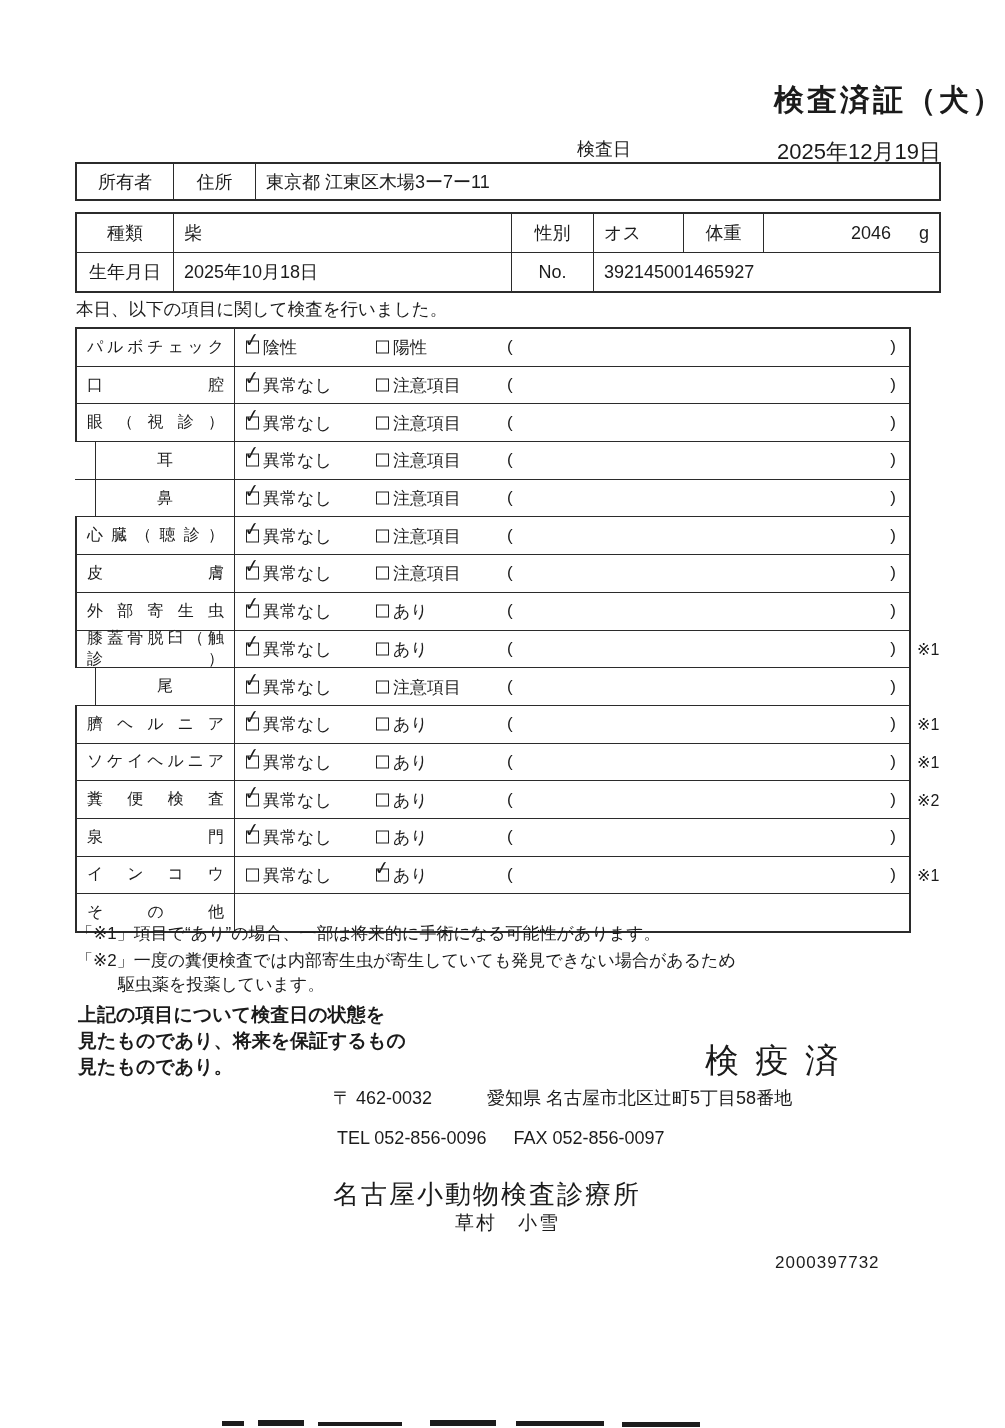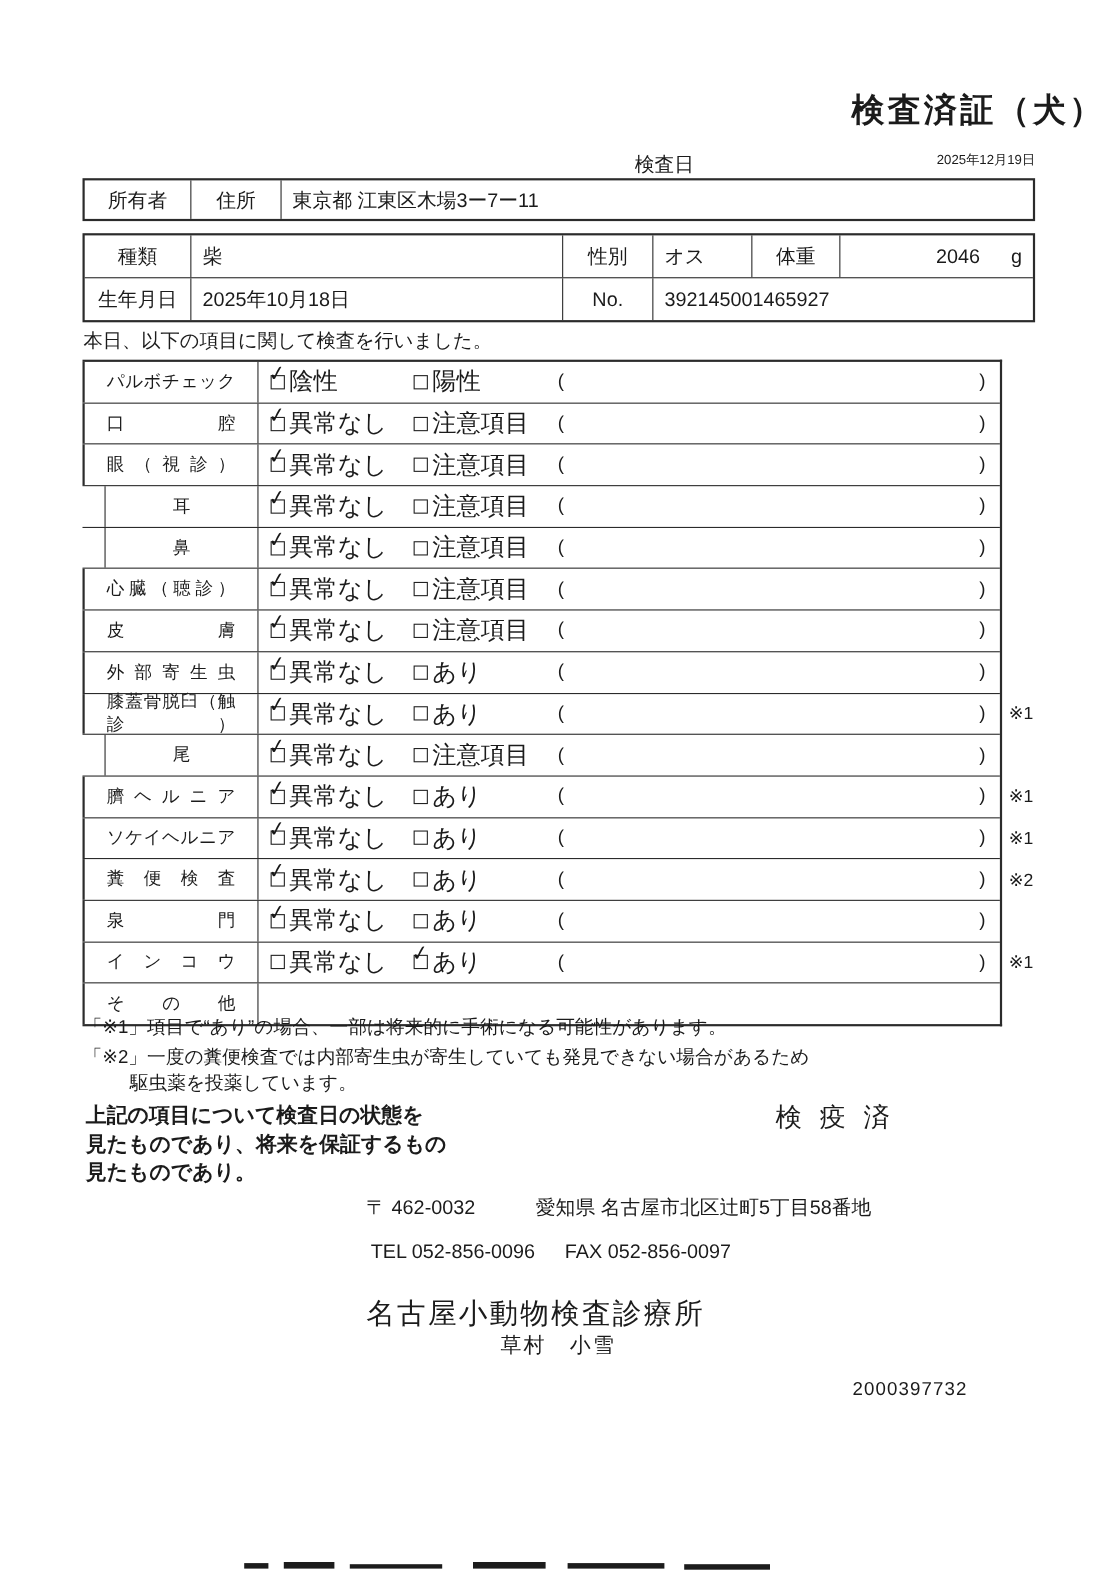--- a/index.html
+++ b/index.html
@@ -10,21 +10,21 @@
     background:#ffffff;
     color:#1b1b1b;
     font-family:"Liberation Sans","DejaVu Sans",sans-serif;
     overflow:hidden;
   }
   .title{
     position:absolute; top:80px; left:0; width:100%;
     text-align:right; font-size:30px; font-weight:600; letter-spacing:3px; margin:0;
   }
   .insp-date-label{position:absolute; left:577px; top:137px; font-size:18px;}
-  .insp-date-value{position:absolute; top:137px; right:64px; font-size:12px;}
+  .insp-date-value{position:absolute; top:137px; right:64px; font-size:22px;}
 
   
   .tbl{position:absolute; left:75px; width:866px; border:2px solid #2b2b2b; box-sizing:border-box; background:#fff;}
   .owner-tbl{top:162px; height:39px; display:flex;}
   .info-tbl{top:212px;}
   .info-row{display:flex; height:38px;}
   .info-row.first{border-bottom:1px solid #2b2b2b;}
   .cell{display:flex; align-items:center; box-sizing:border-box; font-size:18px; border-right:1px solid #2b2b2b; overflow:hidden;}
   .cell.last{border-right:none;}
   .cell.lbl{justify-content:center; text-align:center;}
@@ -41,45 +41,45 @@
     position:absolute; left:75px; top:327px; width:836px;
     border-top:2px solid #2b2b2b; border-right:2px solid #2b2b2b; border-bottom:2px solid #2b2b2b;
     box-sizing:border-box;
   }
   .irow{display:flex; height:36.7px; border-bottom:1px solid #2b2b2b; position:relative;}
   .irow:last-child{border-bottom:none;}
   .ispacer{display:none;}
   .irow.indent .ispacer{display:block; width:20px;}
   .ilabel{
     width:160px; border-left:2px solid #2b2b2b; border-right:1px solid #2b2b2b;
-    display:flex; align-items:center; padding:0 20px; box-sizing:border-box;
+    display:flex; align-items:center; padding:0 10px; box-sizing:border-box;
   }
   .irow.indent .ilabel{width:140px; border-left:1.5px solid #2b2b2b;}
   .ilabel-text{display:block; width:100%; font-size:16px; text-align:justify; text-align-last:justify;}
   .irow.indent .ilabel-text{text-align:center; text-align-last:center;}
   .icontent{flex:1; position:relative;}
   .opt{position:absolute; top:50%; transform:translateY(-50%); display:flex; align-items:center; gap:4px;}
   .opt1{left:11px;} .opt2{left:141px;justify-content:space-between;}
   .cb{width:13px; height:13px; border:1.6px solid #222; position:relative; box-sizing:border-box; flex:0 0 auto; background:#fff;}
   .tick{display:none;}
   .cb.checked .tick{
     display:block; position:absolute; left:-3px; top:-11px;
     font-size:19px; font-weight:600; line-height:1; transform:rotate(-8deg); color:#171717;
   }
-  .opt-label{font-size:22px; white-space:nowrap;}
+  .opt-label{font-size:17px; white-space:nowrap;}
   .paren-open{position:absolute; left:272px; top:50%; transform:translateY(-52%); font-size:17px;}
   .paren-close{position:absolute; right:13px; top:50%; transform:translateY(-52%); font-size:17px;}
   .marker{position:absolute; left:calc(100% + 8px); top:50%; transform:translateY(-50%); font-size:16px; white-space:nowrap;}
 
   
   .note1{position:absolute; left:76px; top:922px; font-size:17px;}
   .note2a{position:absolute; left:76px; top:949px; font-size:17px;}
   .note2b{position:absolute; left:118px; top:973px; font-size:17px;}
   .disclaimer{position:absolute; left:78px; top:1002px; font-size:19px; font-weight:700; line-height:26px;}
-  .stamp{position:absolute; left:705px; top:1000px; font-size:24px; letter-spacing:16px; white-space:nowrap;}
+  .stamp{position:absolute; left:705px; top:1038px; font-size:34px; letter-spacing:16px; white-space:nowrap;}
   .addr-line{position:absolute; left:333px; top:1086px; font-size:18px; white-space:nowrap;}
   .addr-line .addr-text{margin-left:50px;}
   .tel-line{position:absolute; left:337px; top:1128px; font-size:18px; white-space:nowrap;}
   .tel-line .fax-text{margin-left:22px;}
   .clinic-name{position:absolute; left:333px; top:1177px; font-size:26px; letter-spacing:2px;}
   .vet-name{position:absolute; left:455px; top:1210px; font-size:19px; letter-spacing:2px;}
   .serial{position:absolute; left:775px; top:1253px; font-size:17px; letter-spacing:1px;}
 
   .artifact{position:absolute; background:#1c1c1c;}
   .a1{left:222px; top:1421px; width:22px; height:5px;}

